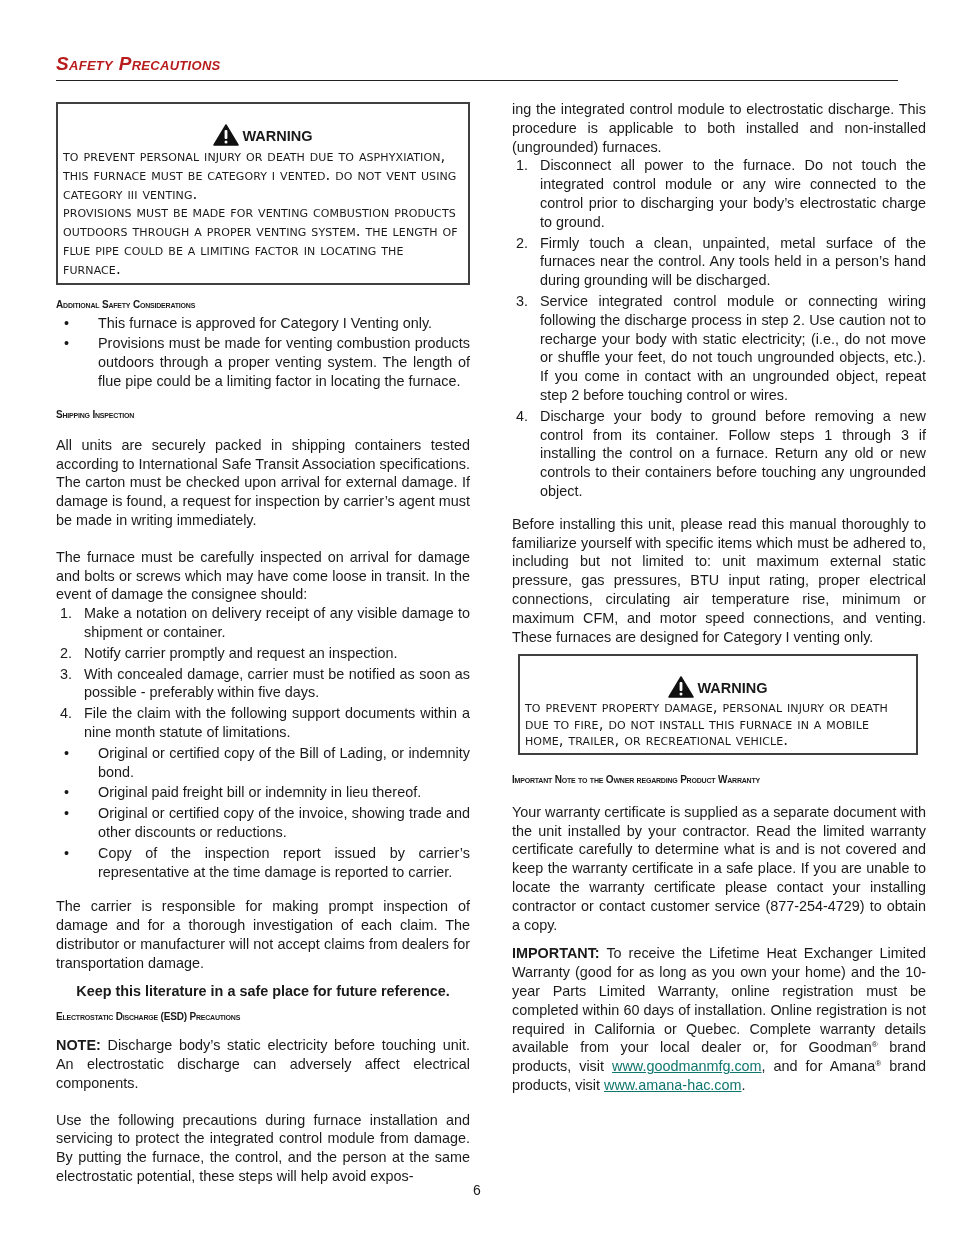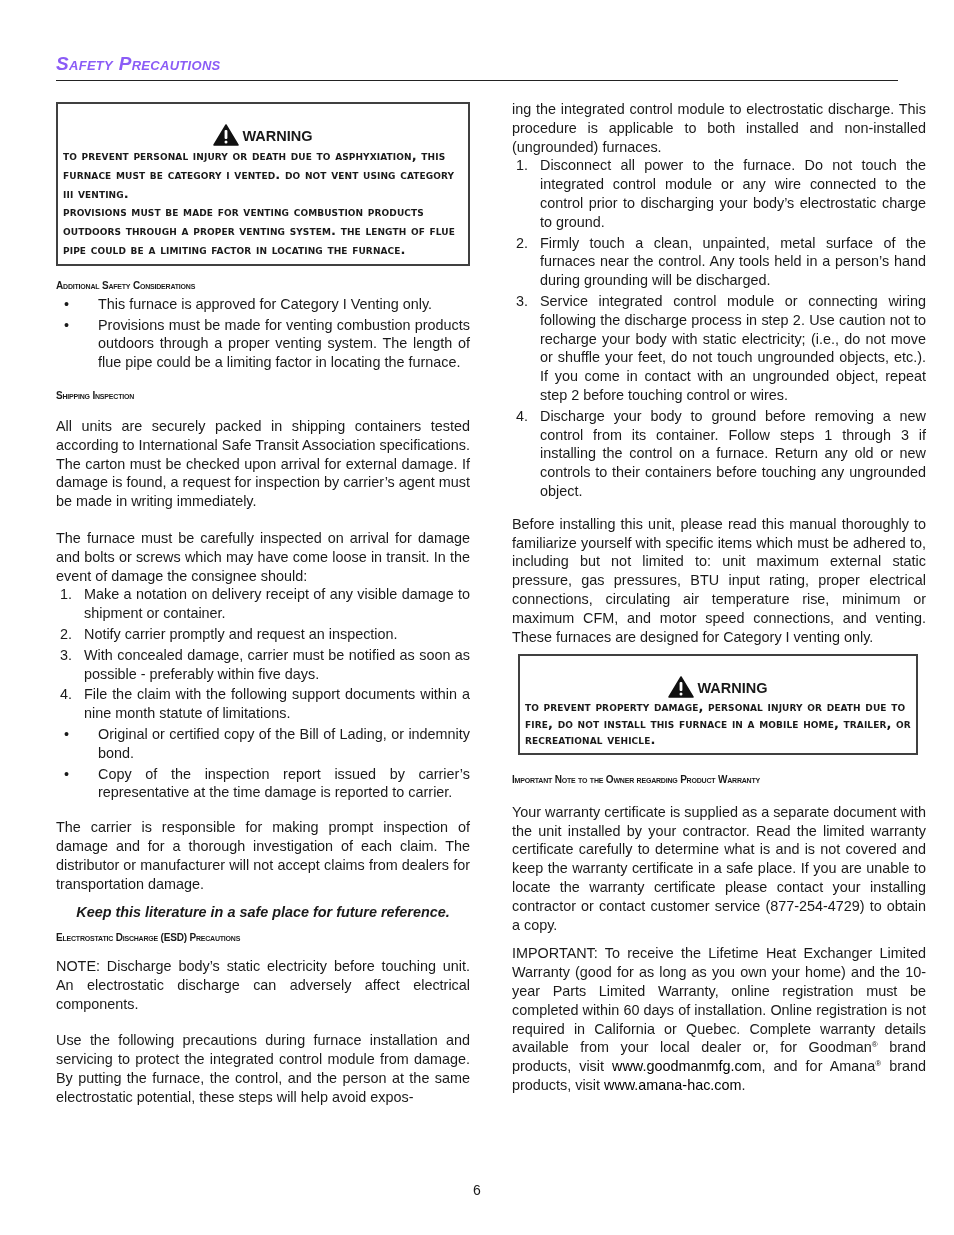--- a/index.html
+++ b/index.html
@@ -3,58 +3,58 @@
 <meta charset="utf-8">
 <style>
   html, body { margin: 0; padding: 0; background: #ffffff; }
   body {
     width: 954px; height: 1235px; position: relative; overflow: hidden;
     font-family: "Liberation Sans", sans-serif; color: #1a1a1a;
   }
   .page-title {
     position: absolute; left: 56px; top: 53px;
     font-family: "Liberation Sans", sans-serif; font-weight: bold; font-style: italic;
-    font-size: 19px; letter-spacing: 0.3px; font-variant: small-caps; color: #8b5cf6;
+    font-size: 19px; letter-spacing: 0.3px; font-variant: small-caps; color: #b91c1c;
   }
   .title-rule {
     position: absolute; left: 56px; top: 80px; width: 842px; height: 0;
     border-top: 1.2px solid #222;
   }
   .col { position: absolute; top: 100px; font-size: 14.4px; line-height: 18.8px; }
   .col-left { left: 56px; width: 414px; }
   .col-right { left: 512px; width: 414px; }
   p { margin: 0; text-align: justify; }
   .gap { height: 18px; }
   .gap-sm { height: 10px; }
 
   .warn-box {
     border: 2px solid #404040; padding: 20px 5px 4px 5px; margin-top: 2px;
   }
   .warn-head { text-align: center; font-weight: bold; font-size: 14.5px; line-height: 22px; }
   .warn-head svg { vertical-align: -5px; margin-right: 3px; }
   .warn-text {
-    font-family: "DejaVu Sans", sans-serif; font-variant: small-caps; font-weight: bold;
-    font-size: 13px; line-height: 18.8px; letter-spacing: 0.1px;
+    font-family: "DejaVu Sans", sans-serif; font-variant: small-caps; font-weight: normal;
+    font-size: 15px; line-height: 18.8px; letter-spacing: 0.1px;
     text-transform: lowercase;
   }
 
   .sec-head {
     font-weight: bold; font-variant: small-caps; font-size: 10px; line-height: 19px;
     letter-spacing: -0.2px; margin-top: 10px;
   }
   ul.bullets { list-style: none; margin: 0; padding: 0; }
   ul.bullets li { position: relative; padding-left: 42px; margin-bottom: 2px; text-align: justify; }
   ul.bullets li::before { content: "•"; position: absolute; left: 8px; top: 0; }
   ol.num { list-style: none; margin: 0; padding: 0; }
   ol.num li { position: relative; padding-left: 28px; margin-bottom: 2px; text-align: justify; }
   ol.num li .n { position: absolute; left: 4px; top: 0; }
   .col-right ol.num li { padding-left: 28px; }
-  .bold { font-weight: normal; }
-  .keep { font-weight: bold; font-style: italic; text-align: center; margin-top: 10px; }
-  .link { color: #000000; }
+  .bold { font-weight: bold; }
+  .keep { font-weight: bold; text-align: center; margin-top: 10px; }
+  .link { text-decoration: underline; color: #0f766e; }
   sup { font-size: 8px; vertical-align: 5px; line-height: 0; }
   .page-num { position: absolute; left: 0; width: 954px; top: 1182px; text-align: center; font-size: 14px; }
 </style>
 </head>
 <body>
 
 <div class="page-title">Safety Precautions</div>
 <div class="title-rule"></div>
 
 <div class="col col-left">
@@ -83,20 +83,22 @@
   <div class="gap"></div>
   <p>The furnace must be carefully inspected on arrival for damage and bolts or screws which may have come loose in transit.  In the event of damage the consignee should:</p>
   <ol class="num">
     <li><span class="n">1.</span><span>Make a notation on delivery receipt of any visible damage to shipment or container.</span></li>
     <li><span class="n">2.</span><span>Notify carrier promptly and request an inspection.</span></li>
     <li><span class="n">3.</span><span>With concealed damage, carrier must be notified as soon as possible -  preferably within five days.</span></li>
     <li><span class="n">4.</span><span>File the claim with the following support documents within a nine month statute of limitations.</span></li>
   </ol>
   <ul class="bullets">
     <li>Original or certified copy of the Bill of Lading, or indemnity bond.</li>
+    <li>Original paid freight bill or indemnity in lieu thereof.</li>
+    <li>Original or certified copy of the invoice, showing trade and other discounts or reductions.</li>
     <li>Copy of the inspection report issued by carrier’s representative at the time damage is reported to carrier.</li>
   </ul>
   <div class="gap" style="height:14px"></div>
   <p>The carrier is responsible for making prompt inspection of damage and for a thorough investigation of each claim. The distributor or manufacturer will not accept claims from dealers for transportation damage.</p>
   <div class="keep">Keep this literature in a safe place for future reference.</div>
 
   <div class="sec-head" style="margin-top:6px">Electrostatic Discharge (ESD) Precautions</div>
   <div class="gap-sm" style="height:10px"></div>
   <p><span class="bold">NOTE:</span><span> Discharge body’s static electricity before touching unit.  An electrostatic discharge can adversely affect electrical components.</span></p>
   <div class="gap"></div>

